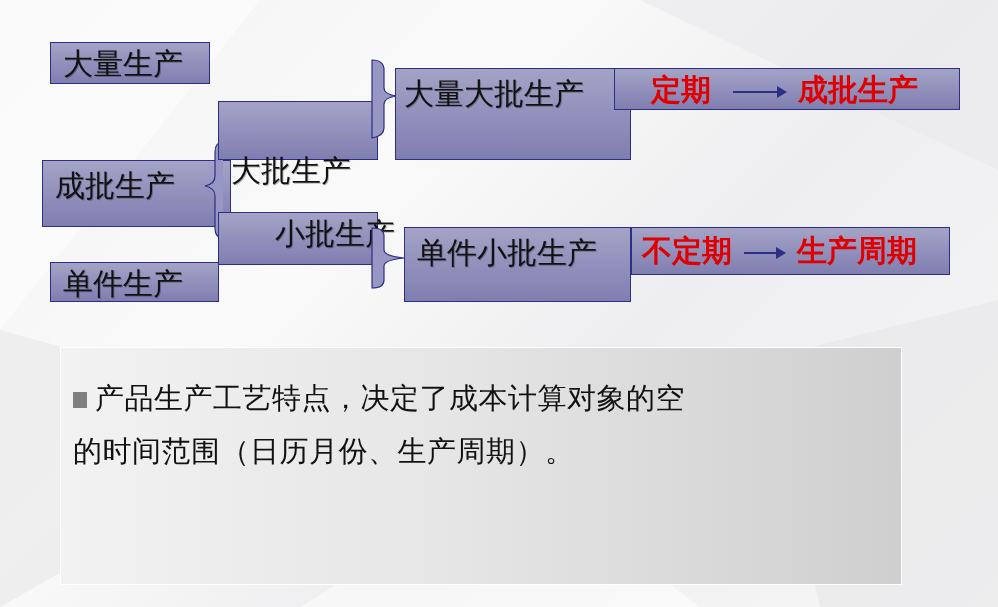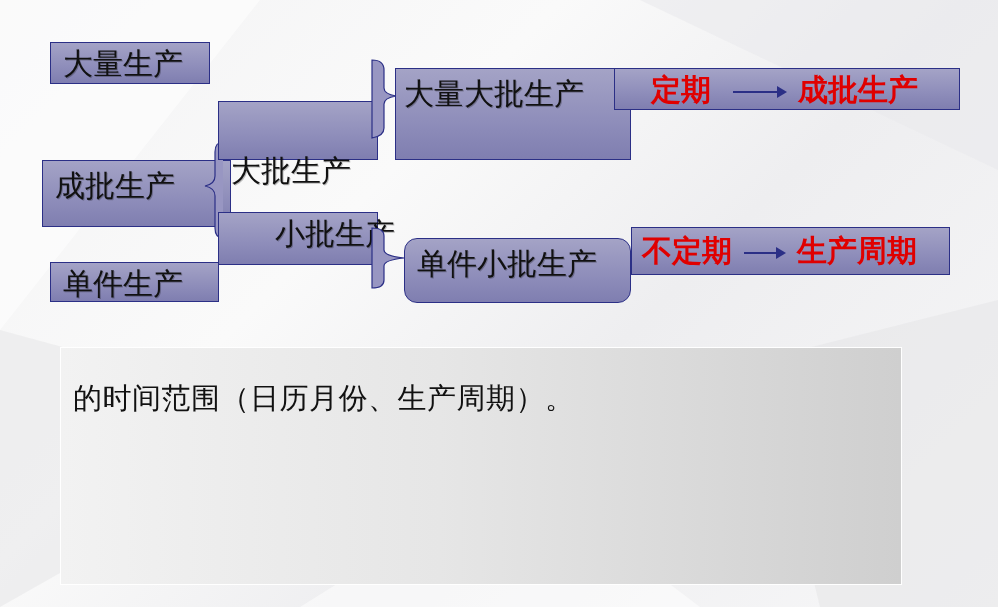--- a/index.html
+++ b/index.html
@@ -66,34 +66,35 @@
 <svg class="brace" style="left:370px;top:58px" width="30" height="82">
   <path d="M2,2 Q14,2 14,12 L14,30 Q14,36 26,38 Q14,40 14,46 L14,70 Q14,78 2,80 Z" fill="#9896c2" stroke="#2b2f86" stroke-width="1.2"></path>
 </svg>
 <svg class="brace" style="left:370px;top:226px" width="38" height="64">
   <path d="M2,2 Q14,2 14,10 L14,24 Q14,30 34,32 Q14,34 14,40 L14,54 Q14,62 2,62 Z" fill="#9896c2" stroke="#2b2f86" stroke-width="1.2"></path>
 </svg>
 
 <div class="box" style="left:395px;top:68px;width:236px;height:92px;">
   <span class="lbl" style="top:10px;left:8px;text-align:center;">大量大批生产</span>
 </div>
-<div class="box" style="left:404px;top:238px;width:227px;height:65px;border-radius:13px;">
+<div class="box" style="left:404px;top:227px;width:227px;height:75px;">
   <span class="lbl" style="top:10px;">单件小批生产</span>
 </div>
 
 <div class="box redbox" style="left:614px;top:68px;width:346px;height:42px;">
   <span class="lbl" style="top:6px;left:36px;">
     <span>定期</span>
     <span class="arrow" style="width:52px;margin-left:12px;"></span>
     <span>成批生产</span>
   </span>
 </div>
 <div class="box redbox" style="left:631px;top:227px;width:319px;height:48px;">
   <span class="lbl" style="top:8px;left:10px;">
     <span>不定期</span>
     <span class="arrow" style="width:40px;"></span>
     <span>生产周期</span>
   </span>
 </div>
 
 <div class="panel">
+  <p><span class="bullet"></span><span>产品生产工艺特点，决定了成本计算对象的空</span></p>
   <p>的时间范围（日历月份、生产周期）。</p>
 </div>
 
 </body></html>

